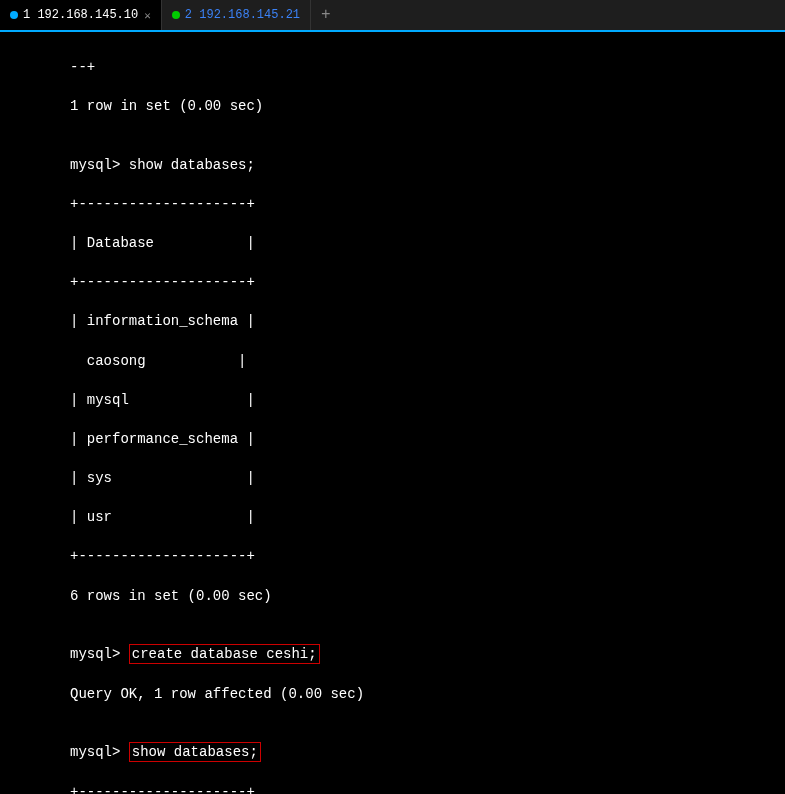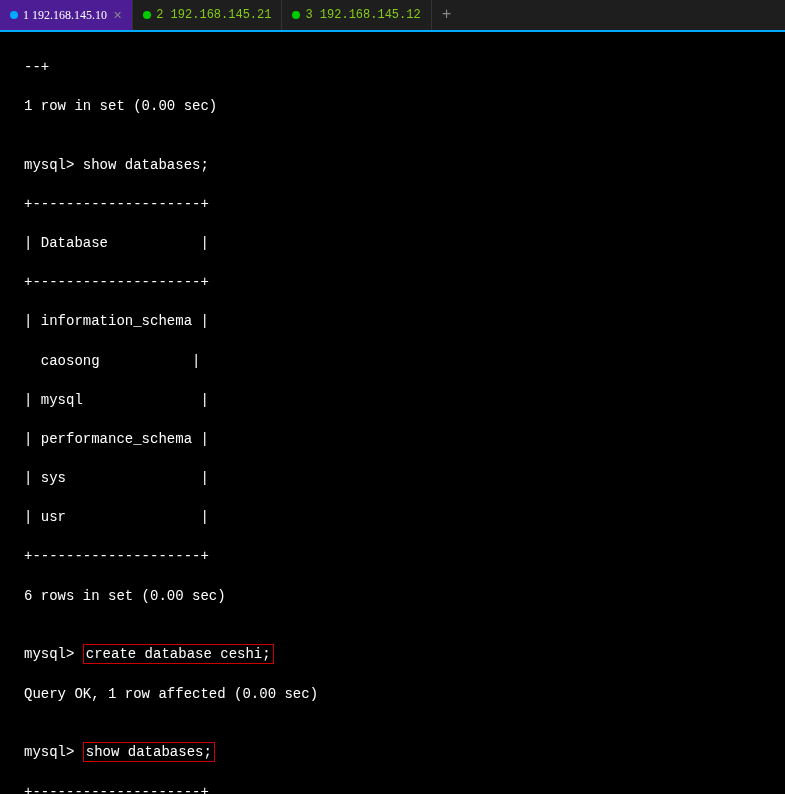--- a/index.html
+++ b/index.html
@@ -19,31 +19,30 @@
       height: 32px;
       border-bottom: 2px solid #00aaff;
     }
 
     .tab {
       display: flex;
       align-items: center;
       padding: 0 10px;
       height: 100%;
       font-size: 12px;
-      color: #84cc16;
+      color: #3b82f6;
       cursor: pointer;
       border-right: 1px solid #333;
       white-space: nowrap;
       position: relative;
     }
 
     .tab.active {
-      background: #4c1d95;
+      background: #000000;
       color: #fff;
-      font-family: Liberation Serif, serif;
     }
 
     .tab .dot {
       width: 8px;
       height: 8px;
       border-radius: 50%;
       margin-right: 5px;
     }
 
     .tab .close-btn {
@@ -66,44 +65,41 @@
     .terminal {
       background: #000;
       color: #fff;
       font-family: 'Courier New', Courier, monospace;
       font-size: 14px;
       line-height: 1.4;
       padding: 6px 24px;
       height: calc(794px - 32px);
       overflow-y: auto;
       white-space: pre;
+      margin-left: 46px;
     }
 
     .highlight-box {
       display: inline;
       border: 1.5px solid #cc0000;
       padding: 1px 2px;
     }
   </style>
 </head>
 <body>
 
 <div class="tab-bar">
   <div class="tab active">
     <span class="dot" style="background:#00aaff;"></span>
     <span>1 192.168.145.10</span>
     <span class="close-btn">✕</span>
   </div>
   <div class="tab">
     <span class="dot" style="background:#00cc00;"></span>
     <span>2 192.168.145.21</span>
-  </div>
-  <div class="tab">
-    <span class="dot" style="background:#00cc00;"></span>
-    <span>3 192.168.145.12</span>
   </div>
   <div class="tab-add">+</div>
 </div>
 
 <div class="terminal">
 <span>--+</span>
 
 <span>1 row in set (0.00 sec)</span>
 
 

